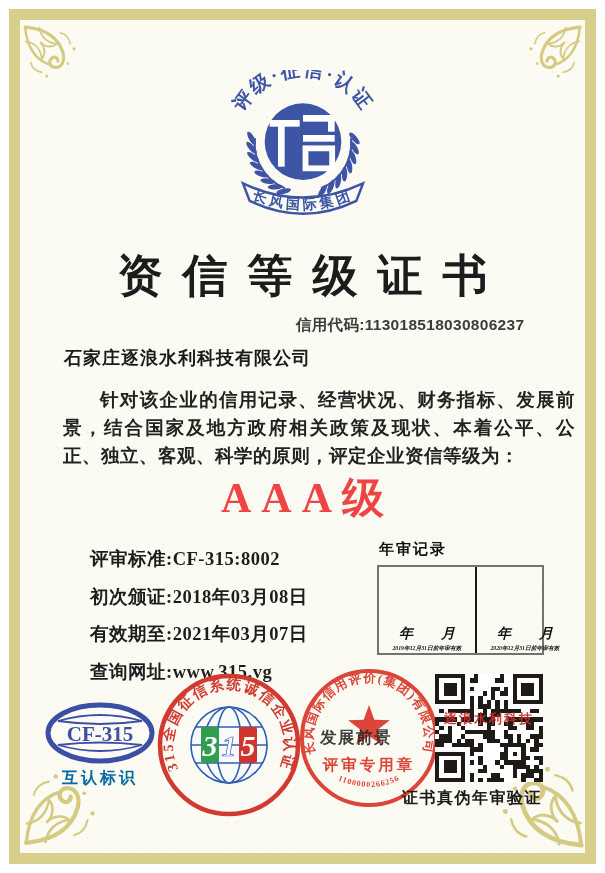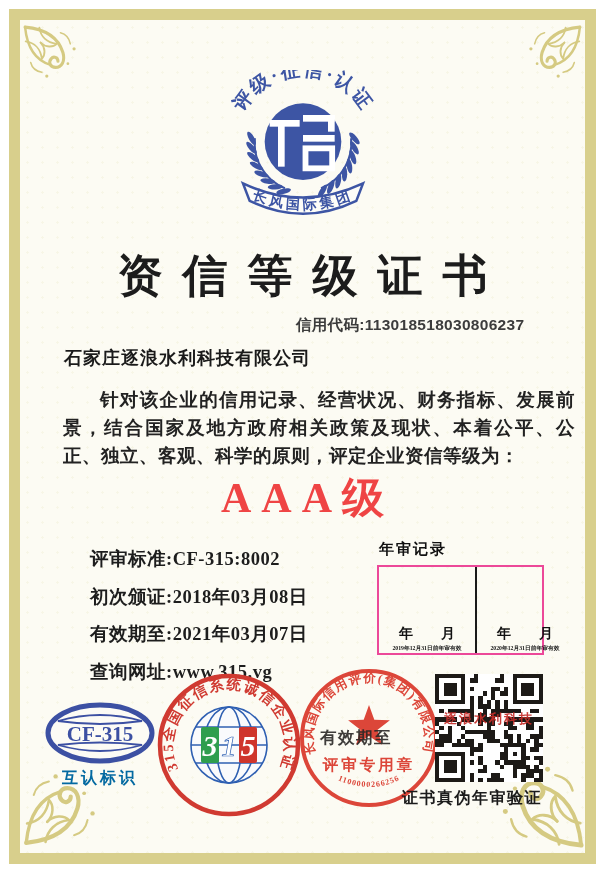--- a/index.html
+++ b/index.html
@@ -23,21 +23,21 @@
          font-weight:bold;font-size:18px;color:#1a1a1a;letter-spacing:1px;}
   .body-text{position:absolute;top:386px;left:63px;width:512px;font-size:18.5px;font-weight:bold;
          line-height:28px;color:#222;text-align:justify;text-indent:2em;letter-spacing:0.5px;}
   .rating{position:absolute;left:0;right:0;top:470px;text-align:center;font-size:42px;
          font-weight:bold;color:#ef4444;letter-spacing:10px;text-indent:10px;}
   .fields{position:absolute;left:62px;top:541px;font-size:18.5px;font-weight:bold;
          line-height:37.5px;color:#1d1d1d;letter-spacing:0.5px;margin-left:28px;}
   .review{position:absolute;left:377px;top:532px;}
   .review-title{font-size:15px;font-weight:bold;letter-spacing:2px;color:#111;
          margin:8px 0 6px 2px;}
-  .review-box{display:flex;border:2px solid #ec4899;width:163px;height:86px;background:transparent;}
+  .review-box{display:flex;border:2px solid #737373;width:163px;height:86px;background:transparent;font-style:italic;}
   .review-cell{flex:1;display:flex;flex-direction:column;justify-content:flex-end;align-items:center;}
   .review-cell.first{border-right:2px solid #1a1a1a;}
   .ym{font-size:14px;font-weight:bold;color:#111;white-space:pre;line-height:16px;}
   .note{font-size:8px;font-weight:bold;color:#111;white-space:nowrap;
         transform:scale(0.72);transform-origin:center bottom;line-height:10px;margin-bottom:1px;}
   .cf-logo{position:absolute;left:44px;top:702px;width:112px;height:62px;}
   .cf-caption{position:absolute;left:44px;width:112px;top:768px;text-align:center;
         font-size:16px;font-weight:bold;letter-spacing:3px;color:#0369a1;}
   .globe{position:absolute;left:156px;top:672px;width:146px;height:146px;}
   .seal{position:absolute;left:298px;top:667px;width:142px;height:142px;}
@@ -193,21 +193,21 @@
     <text font-size="12.5" font-weight="bold" fill="#dc4639" letter-spacing="1.5" text-anchor="middle">
       <textPath href="#sealArc" startOffset="50%">长风国际信用评价(集团)有限公司</textPath>
     </text>
     <polygon points="71,38 76.3,52.7 91.9,53.2 79.6,62.8 83.9,77.8 71,69 58.1,77.8 62.4,62.8 50.1,53.2 65.7,52.7" fill="#dc4639"></polygon>
     <text x="71" y="103" font-size="15.5" font-weight="bold" fill="#dc4639" letter-spacing="3" text-anchor="middle">评审专用章</text>
     <path id="serialArc" d="M 38,112 Q 71,128 104,112" fill="none"></path>
     <text font-size="8" font-weight="bold" fill="#dc4639" letter-spacing="1" text-anchor="middle">
       <textPath href="#serialArc" startOffset="50%">1100000266256</textPath>
     </text>
   </svg>
-  <div class="agency-overlay">有效期至</div>
+  <div class="agency-overlay">发展前景</div>
 
   <svg class="qr" id="qr-svg" viewBox="0 0 25 25" shape-rendering="crispEdges">
     <rect x="0" y="0" width="25" height="25" fill="#ffffff"></rect>
   <rect x="0" y="0" width="1" height="1" fill="#1d1a17"></rect>
       <rect x="1" y="0" width="1" height="1" fill="#1d1a17"></rect>
       <rect x="2" y="0" width="1" height="1" fill="#1d1a17"></rect>
       <rect x="3" y="0" width="1" height="1" fill="#1d1a17"></rect>
       <rect x="4" y="0" width="1" height="1" fill="#1d1a17"></rect>
       <rect x="5" y="0" width="1" height="1" fill="#1d1a17"></rect>
       <rect x="6" y="0" width="1" height="1" fill="#1d1a17"></rect>

